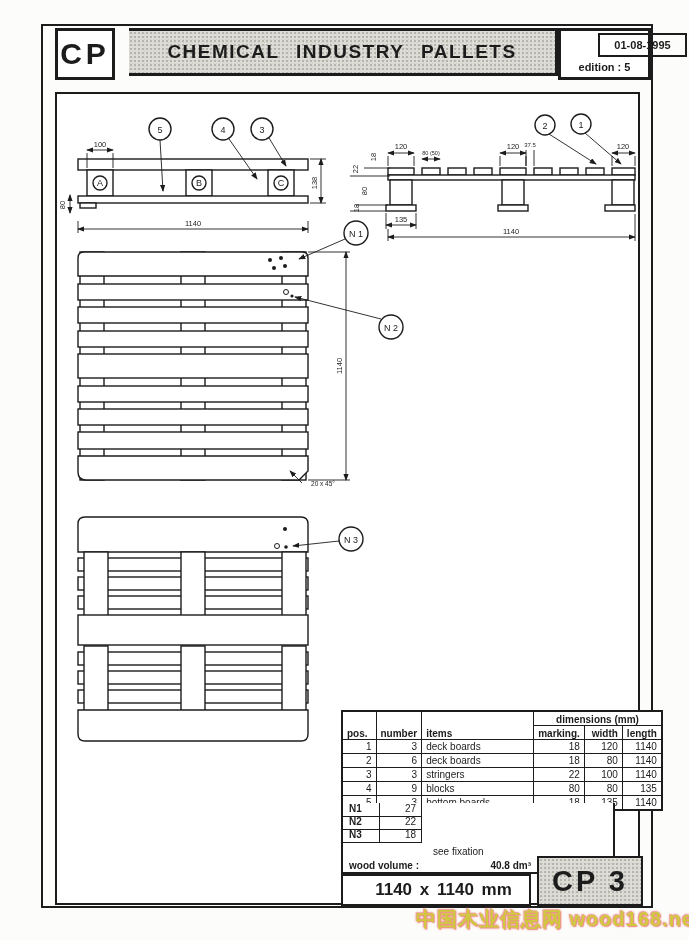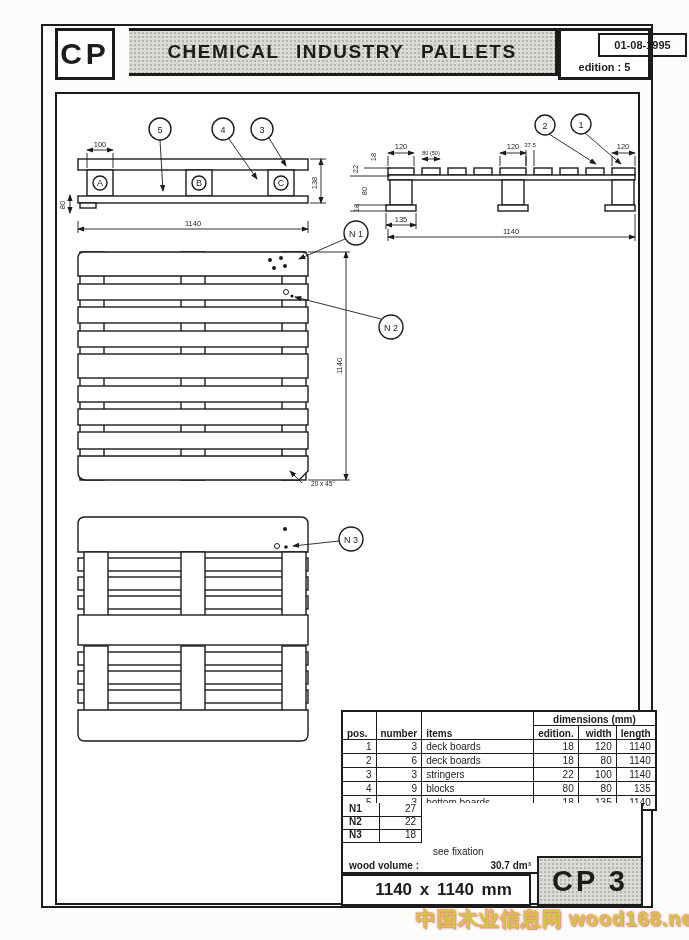--- a/index.html
+++ b/index.html
@@ -26,21 +26,21 @@
   #draw{left:0;top:0;width:689px;height:940px;}
   
   #parts{left:341px;top:710px;border-collapse:collapse;table-layout:fixed;background:#fff;font-size:10px;}
   #parts td{border:1px solid #1c1c1c;padding:0 4px;height:13px;overflow:hidden;white-space:nowrap;}
   #parts{border:2px solid #1c1c1c;}
   #parts .hd{font-weight:bold;vertical-align:bottom;}
   #parts .ctr{text-align:center;}
   #parts .rt{text-align:right;}
   #parts .lf{text-align:left;}
   
-  #nsec{left:341px;top:803px;width:302px;height:55px;border-left:2px solid #1c1c1c;border-right:2px solid #1c1c1c;background:#fff;}
+  #nsec{left:341px;top:803px;width:274px;height:55px;border-left:2px solid #1c1c1c;border-right:2px solid #1c1c1c;background:#fff;}
   .nrow{position:absolute;left:0;width:78px;height:13px;border-bottom:1px solid #1c1c1c;border-right:1px solid #1c1c1c;font-size:10px;}
   .nlab{position:absolute;left:6px;top:0;width:28px;border-right:0;font-weight:bold;}
   .nsep{position:absolute;left:36px;top:0;bottom:0;width:0;border-left:1px solid #1c1c1c;}
   .nval{position:absolute;right:5px;top:0;}
   #fixation{position:absolute;left:90px;top:15px;font-size:10px;margin-top:28px;}
   #markrow{position:absolute;left:0;bottom:0;width:100%;height:15px;border-top:2px solid #1c1c1c;font-size:10px;}
   #marklab{position:absolute;left:4px;top:1px;width:72px;font-weight:bold;letter-spacing:1px;}
   #markline{position:absolute;left:78px;top:0;bottom:0;width:0;border-left:1px solid #1c1c1c;}
   #marknote{position:absolute;left:88px;top:1px;}
   #volrow{left:341px;top:858px;width:202px;height:16px;border:2px solid #1c1c1c;border-top:none;background:#fff;font-size:10px;font-weight:bold;}
@@ -261,21 +261,21 @@
       <col style="width:38px">
     </colgroup>
   <tbody>
       <tr>
     <td rowspan="2" class="hd lf">pos.</td>
     <td rowspan="2" class="hd lf">number</td>
     <td rowspan="2" class="hd lf">items</td>
     <td colspan="3" class="hd ctr">dimensions (mm)</td>
   </tr>
   <tr>
-    <td class="hd lf">edition.</td>
+    <td class="hd lf">marking.</td>
     <td class="hd rt">width</td>
     <td class="hd rt">length</td>
   </tr>
   <tr>
     <td class="rt">1</td>
     <td class="rt">3</td>
     <td class="lf">deck boards</td>
     <td class="rt">18</td>
     <td class="rt">120</td>
     <td class="rt">1140</td>
@@ -329,18 +329,18 @@
   <div class="nrow" style="top:26px">
     <span class="nlab">N3</span>
     <span class="nsep"></span>
     <span class="nval">18</span>
   </div>
   <div id="fixation">see fixation</div>
 </div>
 
 <div class="abs" id="volrow">
   <span id="vollab">wood volume :</span>
-  <span id="volval">30.7 dm³</span>
+  <span id="volval">40.8 dm³</span>
 </div>
 <div class="abs" id="sizebox">1140 x 1140  mm</div>
 <div class="abs stipple" id="cpbox">CP 3</div>
 
 <div class="abs" id="wm">中国木业信息网 wood168.net</div>
 
 </body></html>

